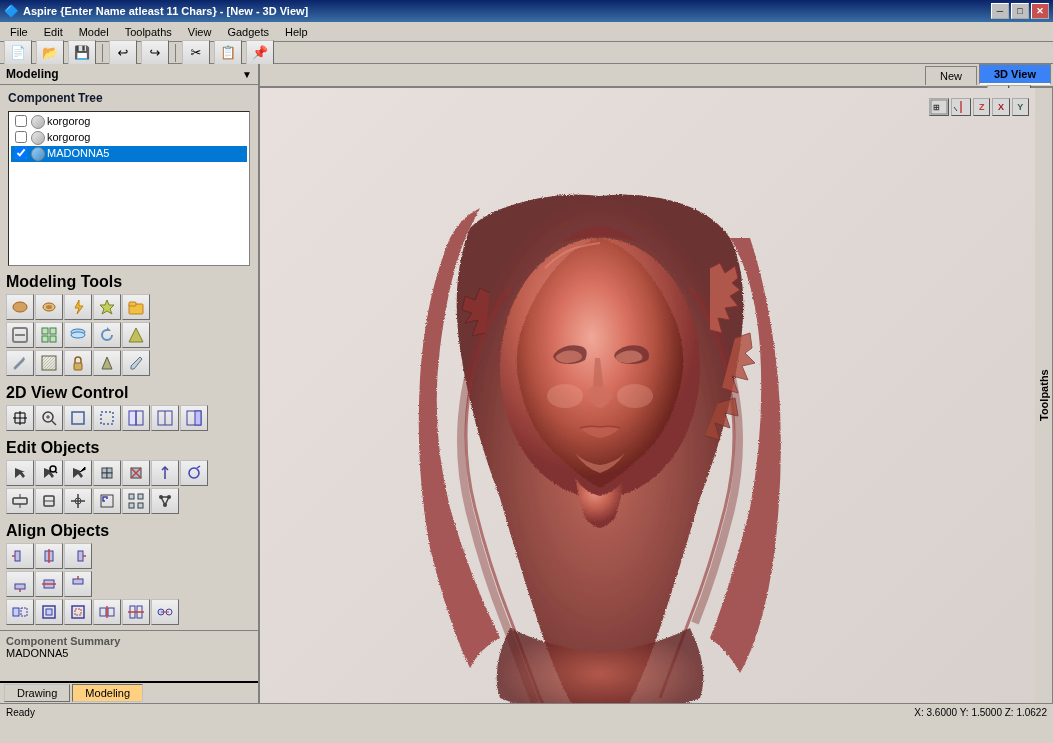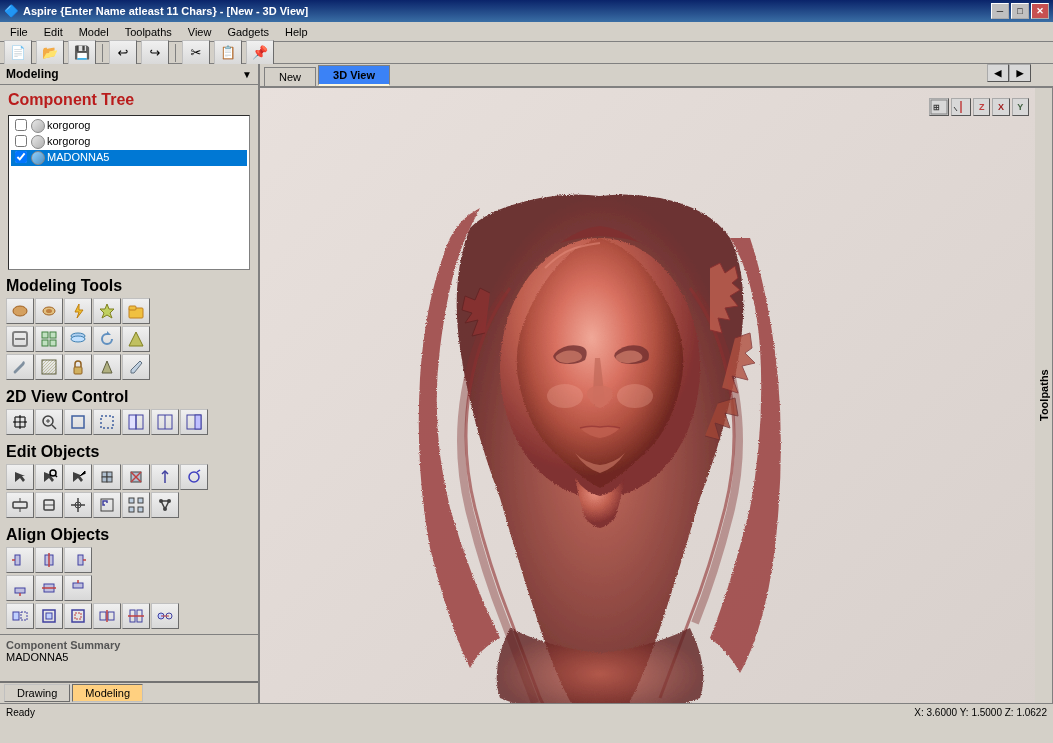--- a/index.html
+++ b/index.html
@@ -86,23 +86,23 @@
     #component-tree-section {
       background: white;
       margin: 4px;
       border: 1px inset #808080;
       height: 155px;
       overflow-y: auto;
       padding: 2px;
     }
     #component-tree-title {
       font-weight: bold;
-      font-size: 16px;
+      font-size: 12px;
       padding: 2px 4px;
-      color: #b91c1c;
+      color: #0f172a;
     }
     .tree-item {
       display: flex;
       padding: 1px 4px;
       font-size: 11px;
       cursor: pointer;
       gap: 2px;
     }
     .tree-item.selected { background: #0078d4; color: white; }
     .tree-item input[type="checkbox"] { width: 12px; height: 12px; margin-right: 2px; }
@@ -148,20 +148,21 @@
     }
 
     
     #tab-bar {
       background: #d4d0c8;
       height: 24px;
       display: flex;
       align-items: flex-end;
       padding-left: 4px;
       border-bottom: 2px solid #808080;
+      flex-direction: column;
     }
     .tab {
       padding: 3px 14px;
       font-size: 11px;
       cursor: pointer;
       border: 1px solid #808080;
       border-bottom: none;
       background: #c0c0c0;
       margin-right: 2px;
     }
@@ -233,21 +234,21 @@
       cursor: pointer;
     }
 
     
     #bottom-tabs {
       height: 22px;
       background: #d4d0c8;
       display: flex;
       align-items: center;
       padding: 0 4px;
-      border-top: 2px solid #737373;
+      border-top: 2px solid #000000;
       gap: 2px;
     }
     .bottom-tab {
       padding: 2px 12px;
       font-size: 11px;
       cursor: pointer;
       border: 1px outset #c0c0c0;
       background: #d4d0c8;
     }
     .bottom-tab.active {

